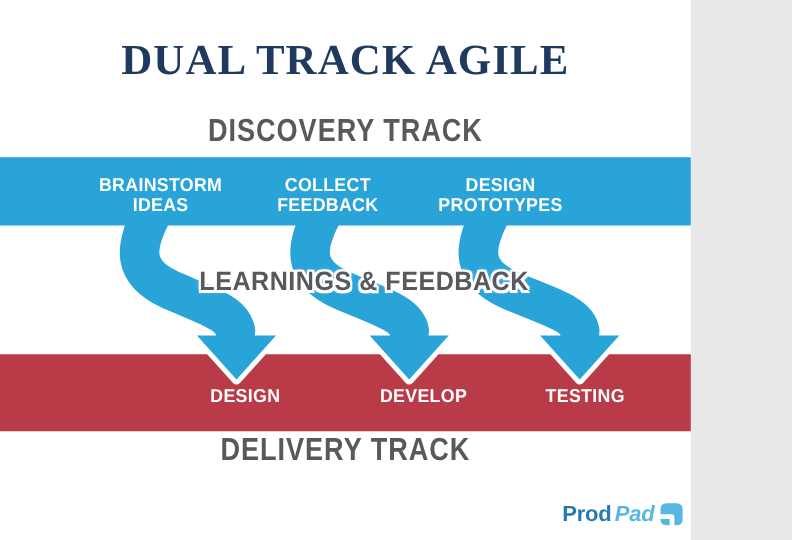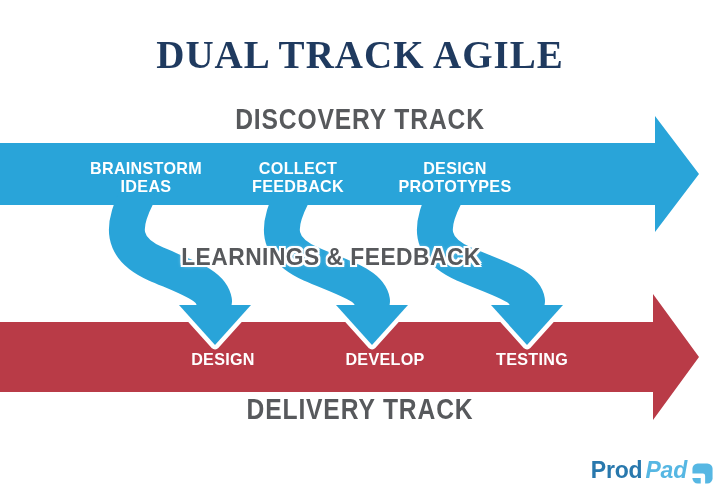--- a/index.html
+++ b/index.html
@@ -1,21 +1,21 @@
 <!DOCTYPE html>
 <html style="--blue: #29A4D9; --red: #B93B47; --navy: #1F3A5F; --gray: #57595C; --logo-dark: #2878AD; --logo-light: #56B7E3;"><head>
 <meta charset="utf-8">
 <style>
   :root{
     --blue:#29A4D9; --red:#B93B47; --navy:#1F3A5F; --gray:#57595C;
     --logo-dark:#2878AD; --logo-light:#56B7E3;
   }
   html,body{margin:0;padding:0;background:#e8e8e8;}
   .canvas{
-    position:relative; width:720px; height:491px; background:#ffffff;
+    position:relative; width:628px; height:491px; background:#ffffff;
     overflow:hidden; font-family:"Liberation Sans",sans-serif;
     -webkit-font-smoothing:antialiased;
   }
   .page-title{
     position:absolute; top:32px; left:0; right:0; margin:0;
     text-align:center; font-family:"Liberation Serif",serif;
     font-size:39px; font-weight:700; color:var(--navy); letter-spacing:1px;
   }
   .track-heading{
     position:absolute; left:0; right:0; text-align:center;
@@ -40,21 +40,21 @@
     position:absolute; top:243px; left:131px; width:400px; text-align:center;
     font-size:24px; font-weight:700; color:var(--gray); letter-spacing:.5px;
     transform:scaleX(.95); transform-origin:50% 50%; white-space:nowrap;
     text-shadow:
       -2px -2px 0 #fff, 2px -2px 0 #fff, -2px 2px 0 #fff, 2px 2px 0 #fff,
       -2px 0 0 #fff, 2px 0 0 #fff, 0 -2px 0 #fff, 0 2px 0 #fff,
       0 0 5px #fff;
   }
   .logo{
     position:absolute; top:457px; right:7px; display:flex;
-    align-items:flex-end; gap:3px; font-size:23px; font-weight:700;
+    align-items:flex-start; gap:3px; font-size:20px; font-weight:700;
     letter-spacing:-.2px;
   }
   .logo .prod{color:var(--logo-dark);}
   .logo .pad{color:var(--logo-light);font-style:italic;}
   .logo svg{display:block; margin-left:2px;}
 </style>
 </head>
 <body>
 
 <div class="canvas">

